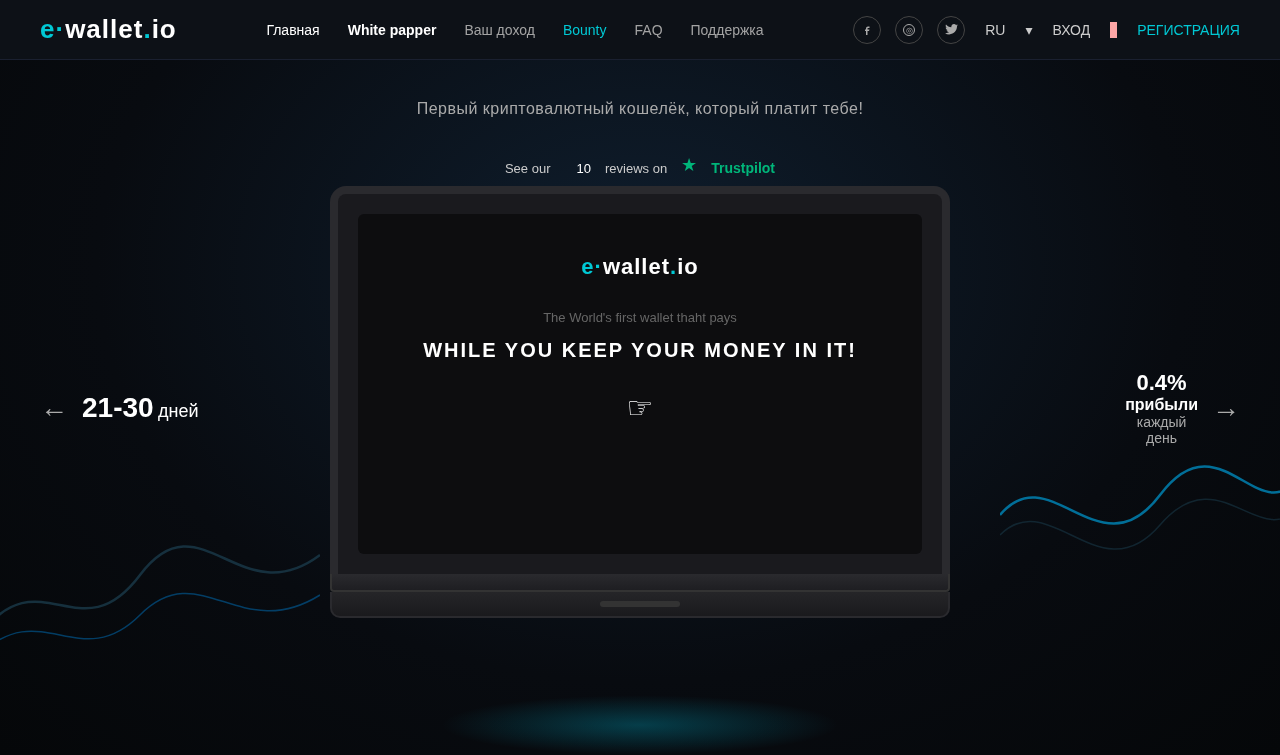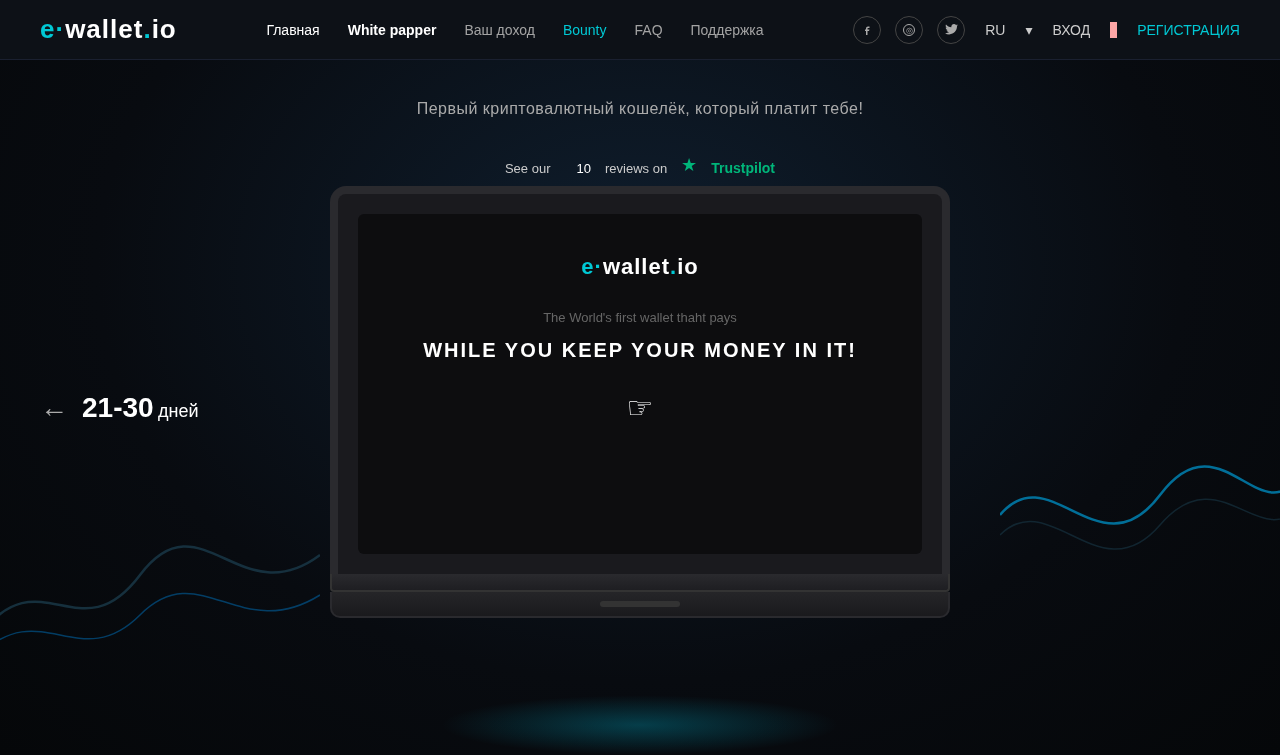--- a/index.html
+++ b/index.html
@@ -423,15 +423,24 @@
   </div>
 
   <div class="left-stat">
     <span class="arrow-left">←</span>
     <div>
       <span style="font-size:28px;font-weight:bold;color:#fff;">21-30</span>
       <span class="days"></span><span style="font-size:18px;color:#fff;"> дней</span>
     </div>
   </div>
 
+  <div class="right-stat">
+    <div class="right-stat-inner">
+      <span class="right-stat-percent">0.4%</span>
+      <span class="right-stat-label">прибыли</span>
+      <span class="right-stat-sub">каждый</span>
+      <span class="right-stat-sub">день</span>
+    </div>
+    <span class="arrow-right">→</span>
+  </div>
 
   <div class="glow-bottom"></div>
 </section>
 
 </body></html>

